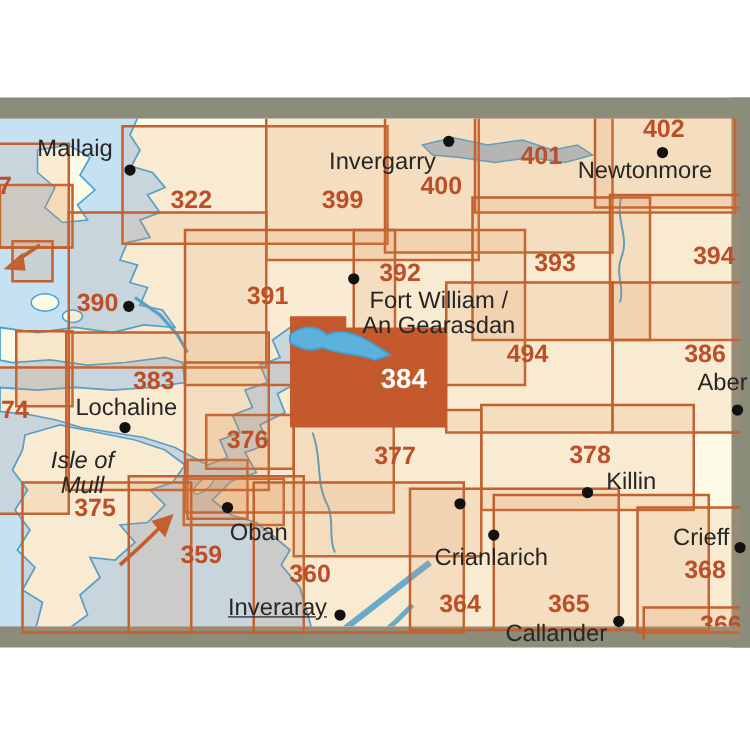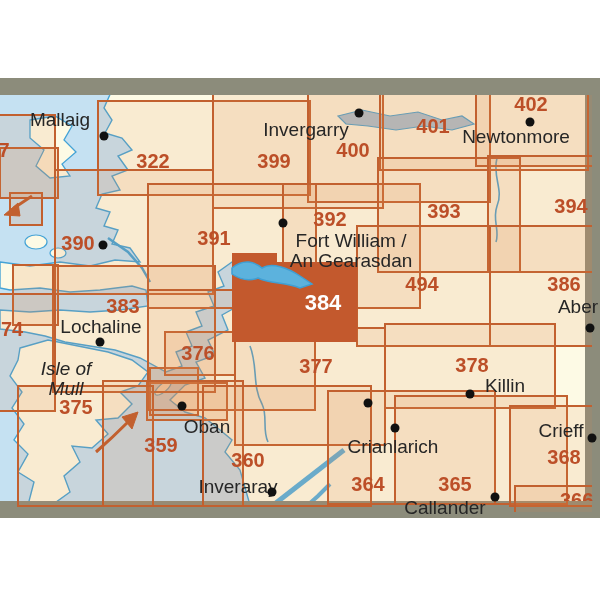--- a/index.html
+++ b/index.html
@@ -132,21 +132,21 @@
 
   <div id="labels">
       <div class="sheet-num" style="left: 4px; top: 150px;">7</div>
       <div class="sheet-num" style="left: 153px; top: 161px;">322</div>
       <div class="sheet-num" style="left: 274px; top: 161px;">399</div>
       <div class="sheet-num" style="left: 353px; top: 150px;">400</div>
       <div class="sheet-num" style="left: 433px; top: 126px;">401</div>
       <div class="sheet-num" style="left: 531px; top: 104px;">402</div>
       <div class="sheet-num" style="left: 78px; top: 243px;">390</div>
       <div class="sheet-num" style="left: 214px; top: 238px;">391</div>
-      <div class="sheet-num" style="left: 330px; top: 219px; text-align: center;">392</div>
+      <div class="sheet-num" style="left: 320px; top: 219px; text-align: center;">392</div>
       <div class="sheet-num" style="left: 444px; top: 211px;">393</div>
       <div class="sheet-num" style="left: 571px; top: 206px;">394</div>
       <div class="sheet-num" style="left: 123px; top: 306px;">383</div>
       <div class="sheet-num" style="left: 422px; top: 284px;">494</div>
       <div class="sheet-num" style="left: 564px; top: 284px;">386</div>
       <div class="sheet-num" style="left: 12px; top: 329px;">74</div>
       <div class="sheet-num" style="left: 198px; top: 353px;">376</div>
       <div class="sheet-num" style="left: 316px; top: 366px;">377</div>
       <div class="sheet-num" style="left: 472px; top: 365px;">378</div>
       <div class="sheet-num" style="left: 76px; top: 407px;">375</div>
@@ -172,21 +172,21 @@
       <div class="place" style="left: 101px; top: 327px;">Lochaline</div>
       <div class="place-dot" style="left: 100px; top: 342px;"></div>
       <div class="place" style="left: 578px; top: 307px;">Aber</div>
       <div class="place-dot" style="left: 590px; top: 328px;"></div>
       <div class="place italic" style="left: 66px; top: 379px;">Isle of
 Mull</div>
       <div class="place" style="left: 505px; top: 386px;">Killin</div>
       <div class="place-dot" style="left: 470px; top: 394px;"></div>
       <div class="place" style="left: 207px; top: 427px;">Oban</div>
       <div class="place-dot" style="left: 182px; top: 406px;"></div>
-      <div class="place" style="left: 238px; top: 487px;">Inveraray</div>
+      <div class="place" style="left: 222px; top: 487px; text-decoration: underline;">Inveraray</div>
       <div class="place-dot" style="left: 272px; top: 492px;"></div>
       <div class="place" style="left: 393px; top: 447px;">Crianlarich</div>
       <div class="place-dot" style="left: 395px; top: 428px;"></div>
       <div class="place" style="left: 445px; top: 508px;">Callander</div>
       <div class="place-dot" style="left: 495px; top: 497px;"></div>
       <div class="place" style="left: 561px; top: 431px;">Crieff</div>
       <div class="place-dot" style="left: 592px; top: 438px;"></div>
       <div class="place-dot" style="left: 368px; top: 403px;"></div>
     </div>
 </div>

